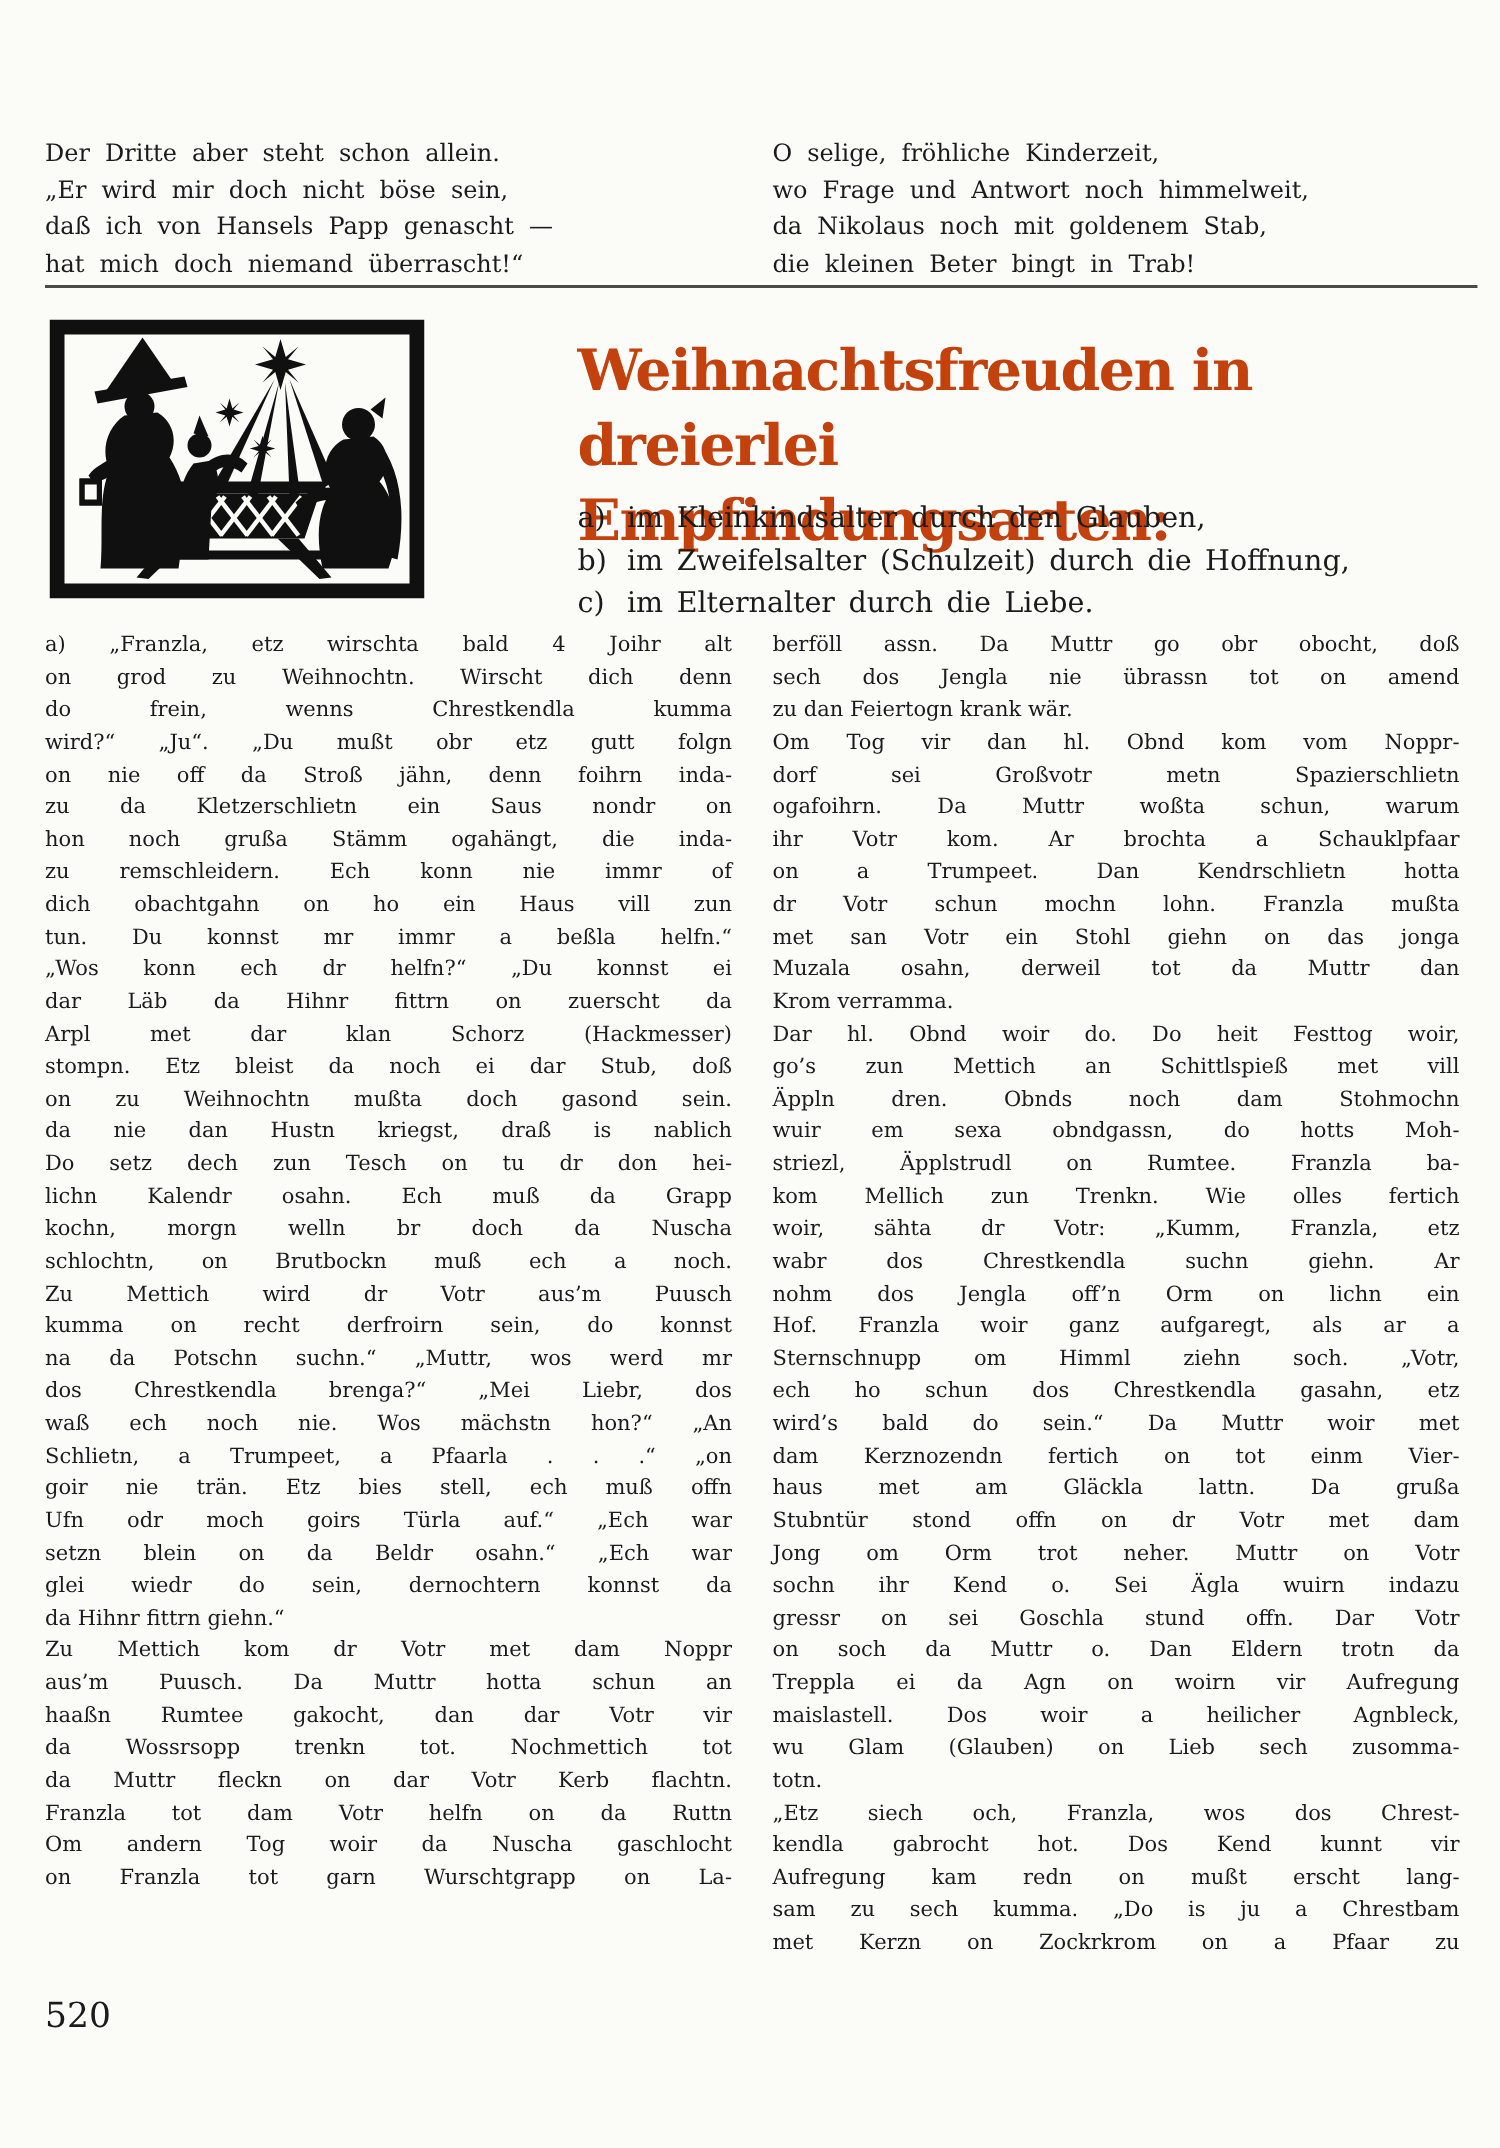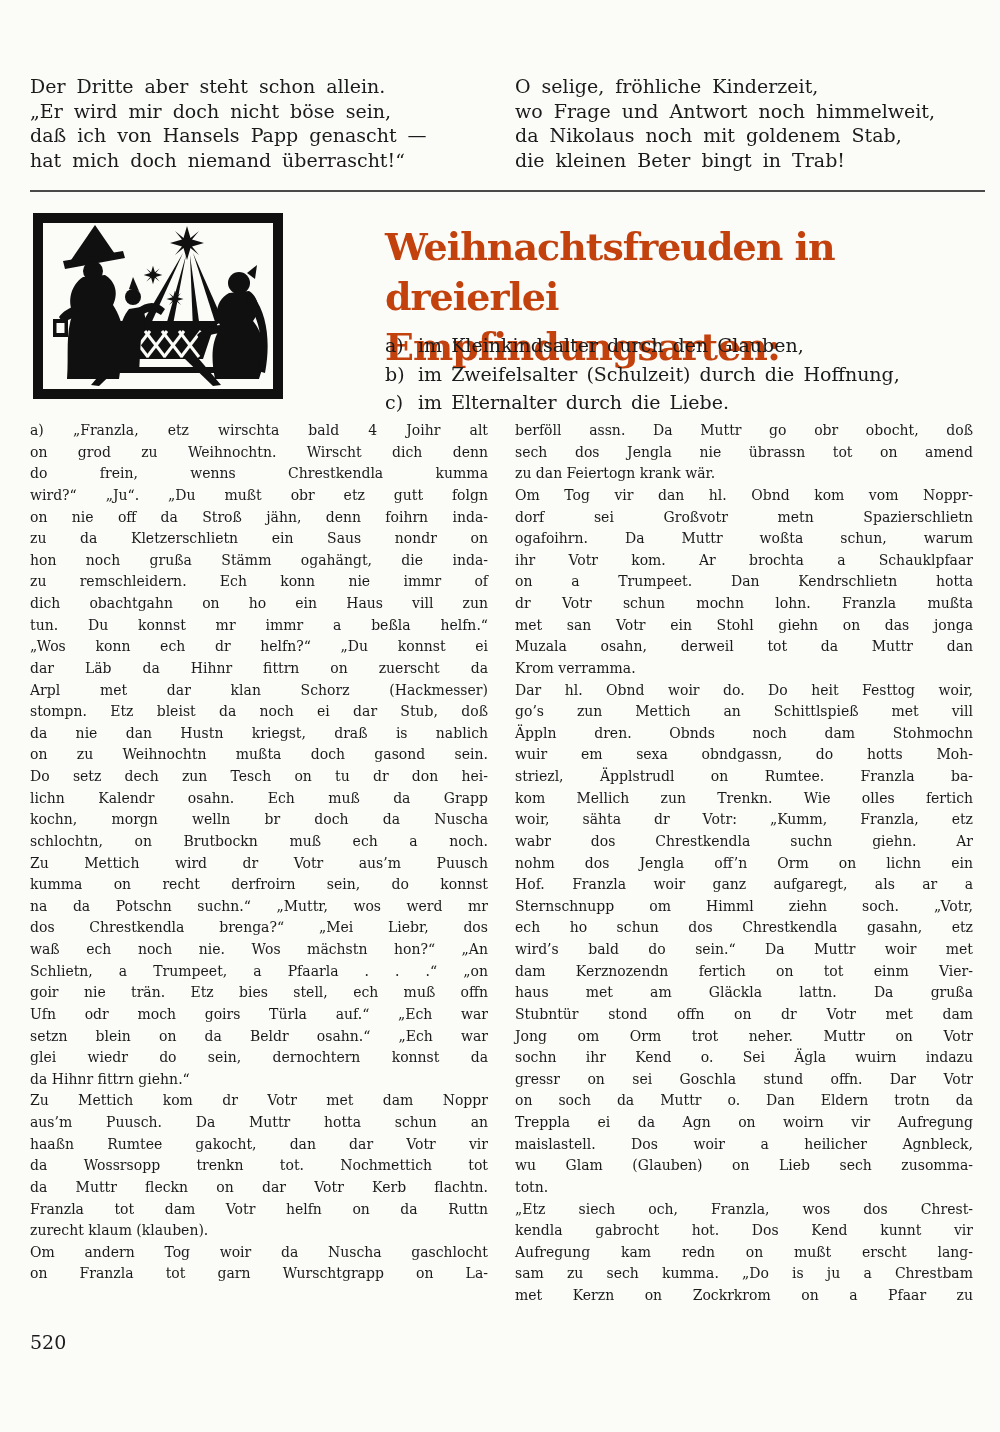--- a/index.html
+++ b/index.html
@@ -7,21 +7,21 @@
     width:1000px;height:1432px;
     background:#fbfbf8;
     font-family:"DejaVu Serif", serif;
     color:#1b1b1b;
     position:relative;
     -webkit-font-smoothing:antialiased;
   }
   .page{position:absolute;inset:0;}
 
   
-  .poem{position:absolute;top:74px;font-size:19px;line-height:24.5px;word-spacing:5px;}
+  .poem{position:absolute;top:90px;font-size:16px;line-height:24.5px;word-spacing:5px;}
   .poem-left{left:30px;width:460px;}
   .poem-right{left:515px;width:470px;}
   .poem .line{text-align:left;}
 
   
   .rule{position:absolute;left:30px;top:190px;width:955px;height:2px;background:#4a4a48;}
 
   
   .illustration{position:absolute;left:33px;top:213px;width:250px;height:186px;}
   .illustration svg{display:block;width:100%;height:100%;}
@@ -38,21 +38,21 @@
   .intro-list .li{display:flex;}
   .intro-list .marker{width:33px;flex:0 0 33px;}
 
   
   .col{position:absolute;top:420px;width:458px;font-size:14px;line-height:21.62px;}
   .col-left{left:30px;}
   .col-right{left:515px;}
   .col .line{text-align:justify;text-align-last:justify;}
   .col .line.end{text-align-last:left;}
 
-  .pagenum{position:absolute;left:30px;top:1331px;font-size:19px;}
+  .pagenum{position:absolute;left:30px;top:1331px;font-size:23px;}
 </style>
 </head>
 <body>
 
 <div class="page">
 
   <div class="poem poem-left">
       <div class="line">Der Dritte aber steht schon allein.</div>
       <div class="line">„Er wird mir doch nicht böse sein,</div>
       <div class="line">daß ich von Hansels Papp genascht —</div>
@@ -161,22 +161,22 @@
       <div class="line">on nie off da Stroß jähn, denn foihrn inda-</div>
       <div class="line">zu da Kletzerschlietn ein Saus nondr on</div>
       <div class="line">hon noch grußa Stämm ogahängt, die inda-</div>
       <div class="line">zu remschleidern. Ech konn nie immr of</div>
       <div class="line">dich obachtgahn on ho ein Haus vill zun</div>
       <div class="line">tun. Du konnst mr immr a beßla helfn.“</div>
       <div class="line">„Wos konn ech dr helfn?“ „Du konnst ei</div>
       <div class="line">dar Läb da Hihnr fittrn on zuerscht da</div>
       <div class="line">Arpl met dar klan Schorz (Hackmesser)</div>
       <div class="line">stompn. Etz bleist da noch ei dar Stub, doß</div>
+      <div class="line">on zu Weihnochtn mußta doch gasond sein.</div>
       <div class="line">da nie dan Hustn kriegst, draß is nablich</div>
-      <div class="line">on zu Weihnochtn mußta doch gasond sein.</div>
       <div class="line">Do setz dech zun Tesch on tu dr don hei-</div>
       <div class="line">lichn Kalendr osahn. Ech muß da Grapp</div>
       <div class="line">kochn, morgn welln br doch da Nuscha</div>
       <div class="line">schlochtn, on Brutbockn muß ech a noch.</div>
       <div class="line">Zu Mettich wird dr Votr aus’m Puusch</div>
       <div class="line">kumma on recht derfroirn sein, do konnst</div>
       <div class="line">na da Potschn suchn.“ „Muttr, wos werd mr</div>
       <div class="line">dos Chrestkendla brenga?“ „Mei Liebr, dos</div>
       <div class="line">waß ech noch nie. Wos mächstn hon?“ „An</div>
       <div class="line">Schlietn, a Trumpeet, a Pfaarla . . .“ „on</div>
@@ -184,21 +184,20 @@
       <div class="line">Ufn odr moch goirs Türla auf.“ „Ech war</div>
       <div class="line">setzn blein on da Beldr osahn.“ „Ech war</div>
       <div class="line">glei wiedr do sein, dernochtern konnst da</div>
       <div class="line end">da Hihnr fittrn giehn.“</div>
       <div class="line">Zu Mettich kom dr Votr met dam Noppr</div>
       <div class="line">aus’m Puusch. Da Muttr hotta schun an</div>
       <div class="line">haaßn Rumtee gakocht, dan dar Votr vir</div>
       <div class="line">da Wossrsopp trenkn tot. Nochmettich tot</div>
       <div class="line">da Muttr fleckn on dar Votr Kerb flachtn.</div>
       <div class="line">Franzla tot dam Votr helfn on da Ruttn</div>
-      <div class="line end">zurecht klaum (klauben).</div>
       <div class="line">Om andern Tog woir da Nuscha gaschlocht</div>
       <div class="line">on Franzla tot garn Wurschtgrapp on La-</div>
     </div>
   <div class="col col-right">
       <div class="line">berföll assn. Da Muttr go obr obocht, doß</div>
       <div class="line">sech dos Jengla nie übrassn tot on amend</div>
       <div class="line end">zu dan Feiertogn krank wär.</div>
       <div class="line">Om Tog vir dan hl. Obnd kom vom Noppr-</div>
       <div class="line">dorf sei Großvotr metn Spazierschlietn</div>
       <div class="line">ogafoihrn. Da Muttr woßta schun, warum</div>

